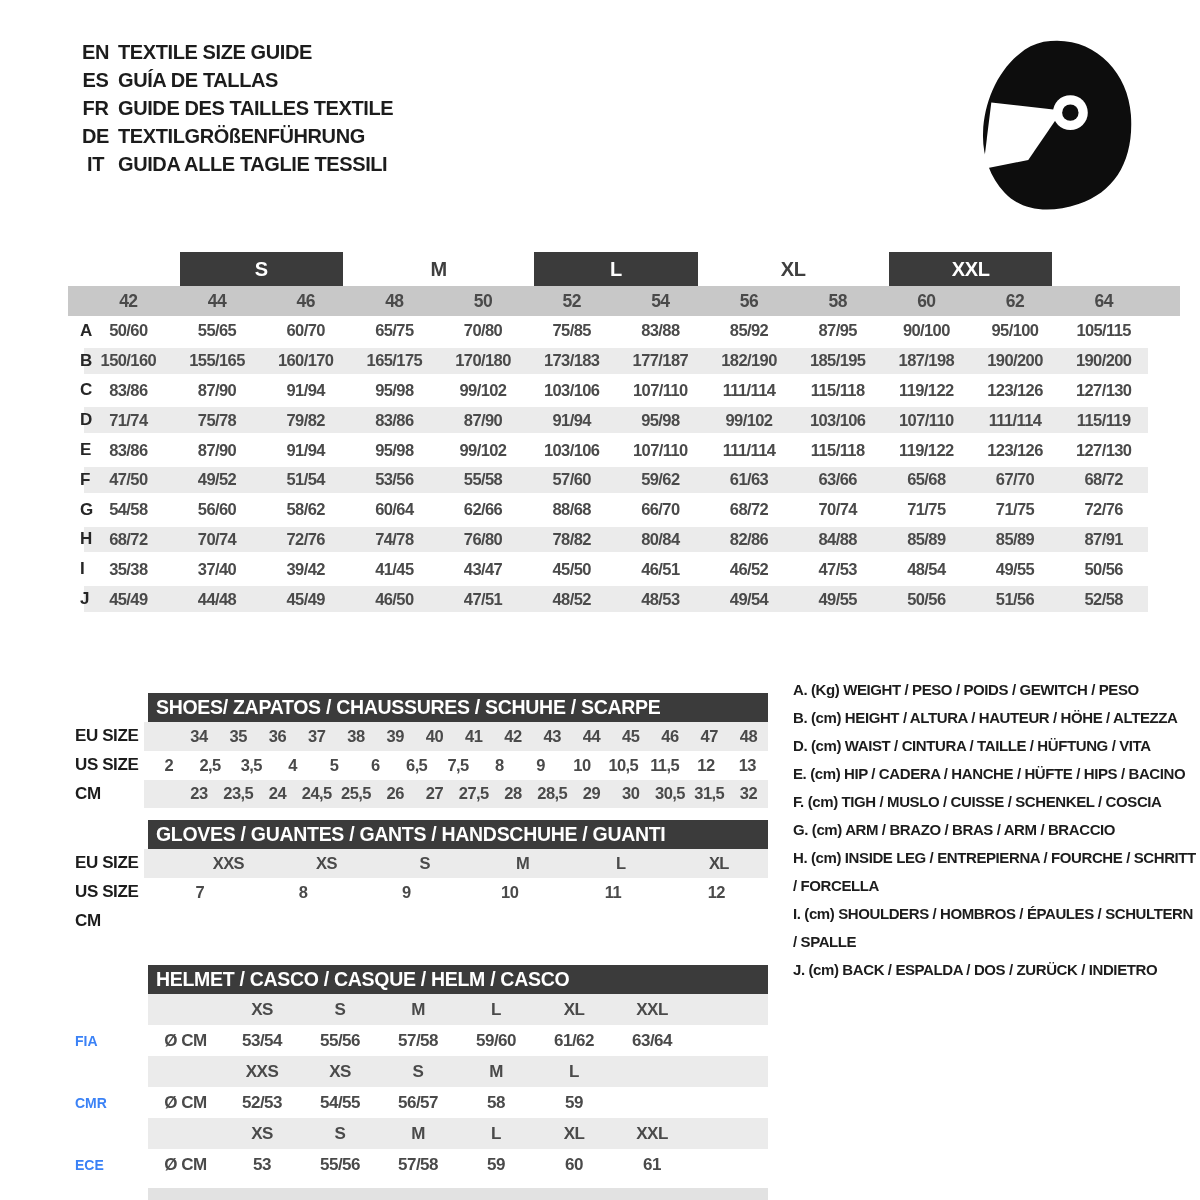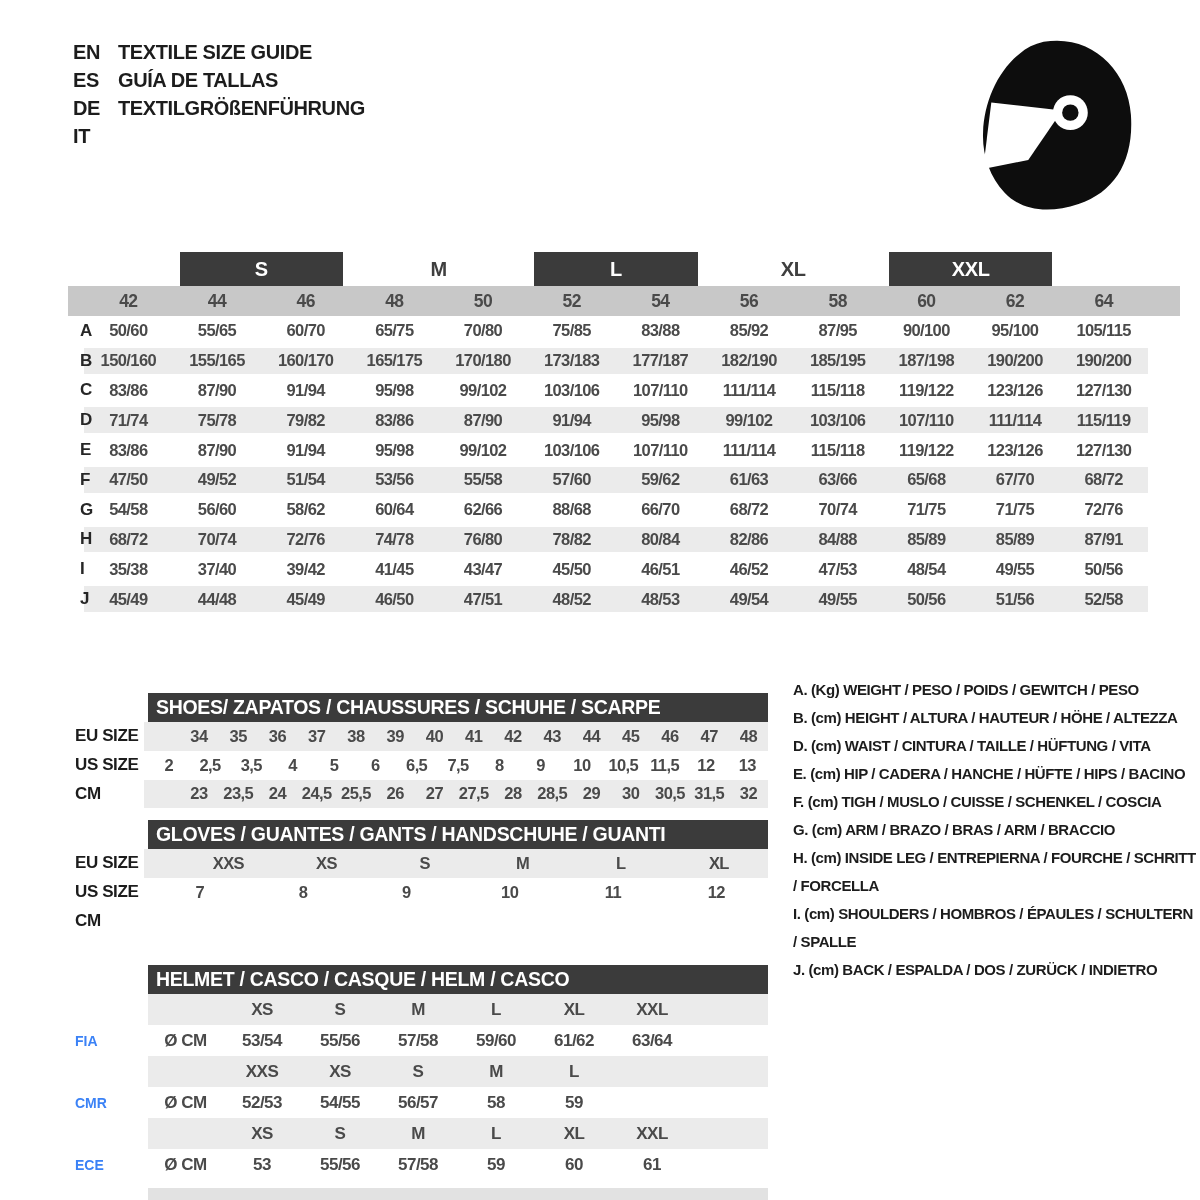--- a/index.html
+++ b/index.html
@@ -1,21 +1,21 @@
 <!DOCTYPE html>
 <html><head>
 <meta charset="utf-8">
 <style>
   html,body{margin:0;padding:0;background:#fff;}
   .page{position:relative;width:1200px;height:1200px;background:#fff;overflow:hidden;
         font-family:"Liberation Sans",sans-serif;font-weight:700;color:#3f3f3f;}
   
   .langs{position:absolute;left:73px;top:38px;}
   .lang-row{display:flex;height:28px;align-items:center;font-size:20px;color:#1c1c1c;letter-spacing:-0.4px;}
-  .lang-code{width:45px;}
+  .lang-code{width:45px;text-align:center;}
   
   .logo{position:absolute;left:980px;top:38px;width:154px;height:176px;}
   
   .maintable{position:absolute;left:68px;top:252px;width:1112px;}
   .grid{display:grid;grid-template-columns:repeat(12,1fr);padding:0 32px 0 16px;box-sizing:border-box;position:relative;}
   .grp-row{height:34px;}
   .grp{display:flex;align-items:center;justify-content:center;font-size:20px;letter-spacing:-0.3px;color:#3f3f3f;}
   .grp.box{background:#3b3b3b;color:#fff;margin:0 7px;}
   .gc1{grid-column:2/span 2}.gc2{grid-column:4/span 2}.gc3{grid-column:6/span 2}.gc4{grid-column:8/span 2}.gc5{grid-column:10/span 2}
   .band{height:30px;background:#c8c8c8;}
@@ -54,26 +54,31 @@
   <div class="langs">
 
   <div class="lang-row even">
         <div class="lang-code">EN</div>
         <div class="lang-title">TEXTILE SIZE GUIDE</div>
       </div>
       <div class="lang-row odd">
         <div class="lang-code">ES</div>
         <div class="lang-title">GUÍA DE TALLAS</div>
       </div>
+      <div class="lang-row even">
+        <div class="lang-code">FR</div>
+        <div class="lang-title">GUIDE DES TAILLES TEXTILE</div>
+      </div>
       <div class="lang-row odd">
         <div class="lang-code">DE</div>
         <div class="lang-title">TEXTILGRÖßENFÜHRUNG</div>
       </div>
       <div class="lang-row even">
         <div class="lang-code">IT</div>
+        <div class="lang-title">GUIDA ALLE TAGLIE TESSILI</div>
       </div>
     </div>
 
   <div class="logo">
     <svg viewBox="0 0 150 170" width="154" height="176" aria-hidden="true">
       <path d="M62 3 C108 -5 144 30 147 74 C150 118 132 149 96 161 C66 171 40 167 24 150 C9 134 2 112 3 91 C4 63 16 33 38 15 C45 9 53 5 62 3 Z" fill="#0d0d0d"></path>
       <polygon points="11,62 80,70 47,118 3,127" fill="#ffffff"></polygon>
       <circle cx="88" cy="72" r="17" fill="#ffffff"></circle>
       <circle cx="88" cy="72" r="8" fill="#0d0d0d"></circle>
     </svg>

